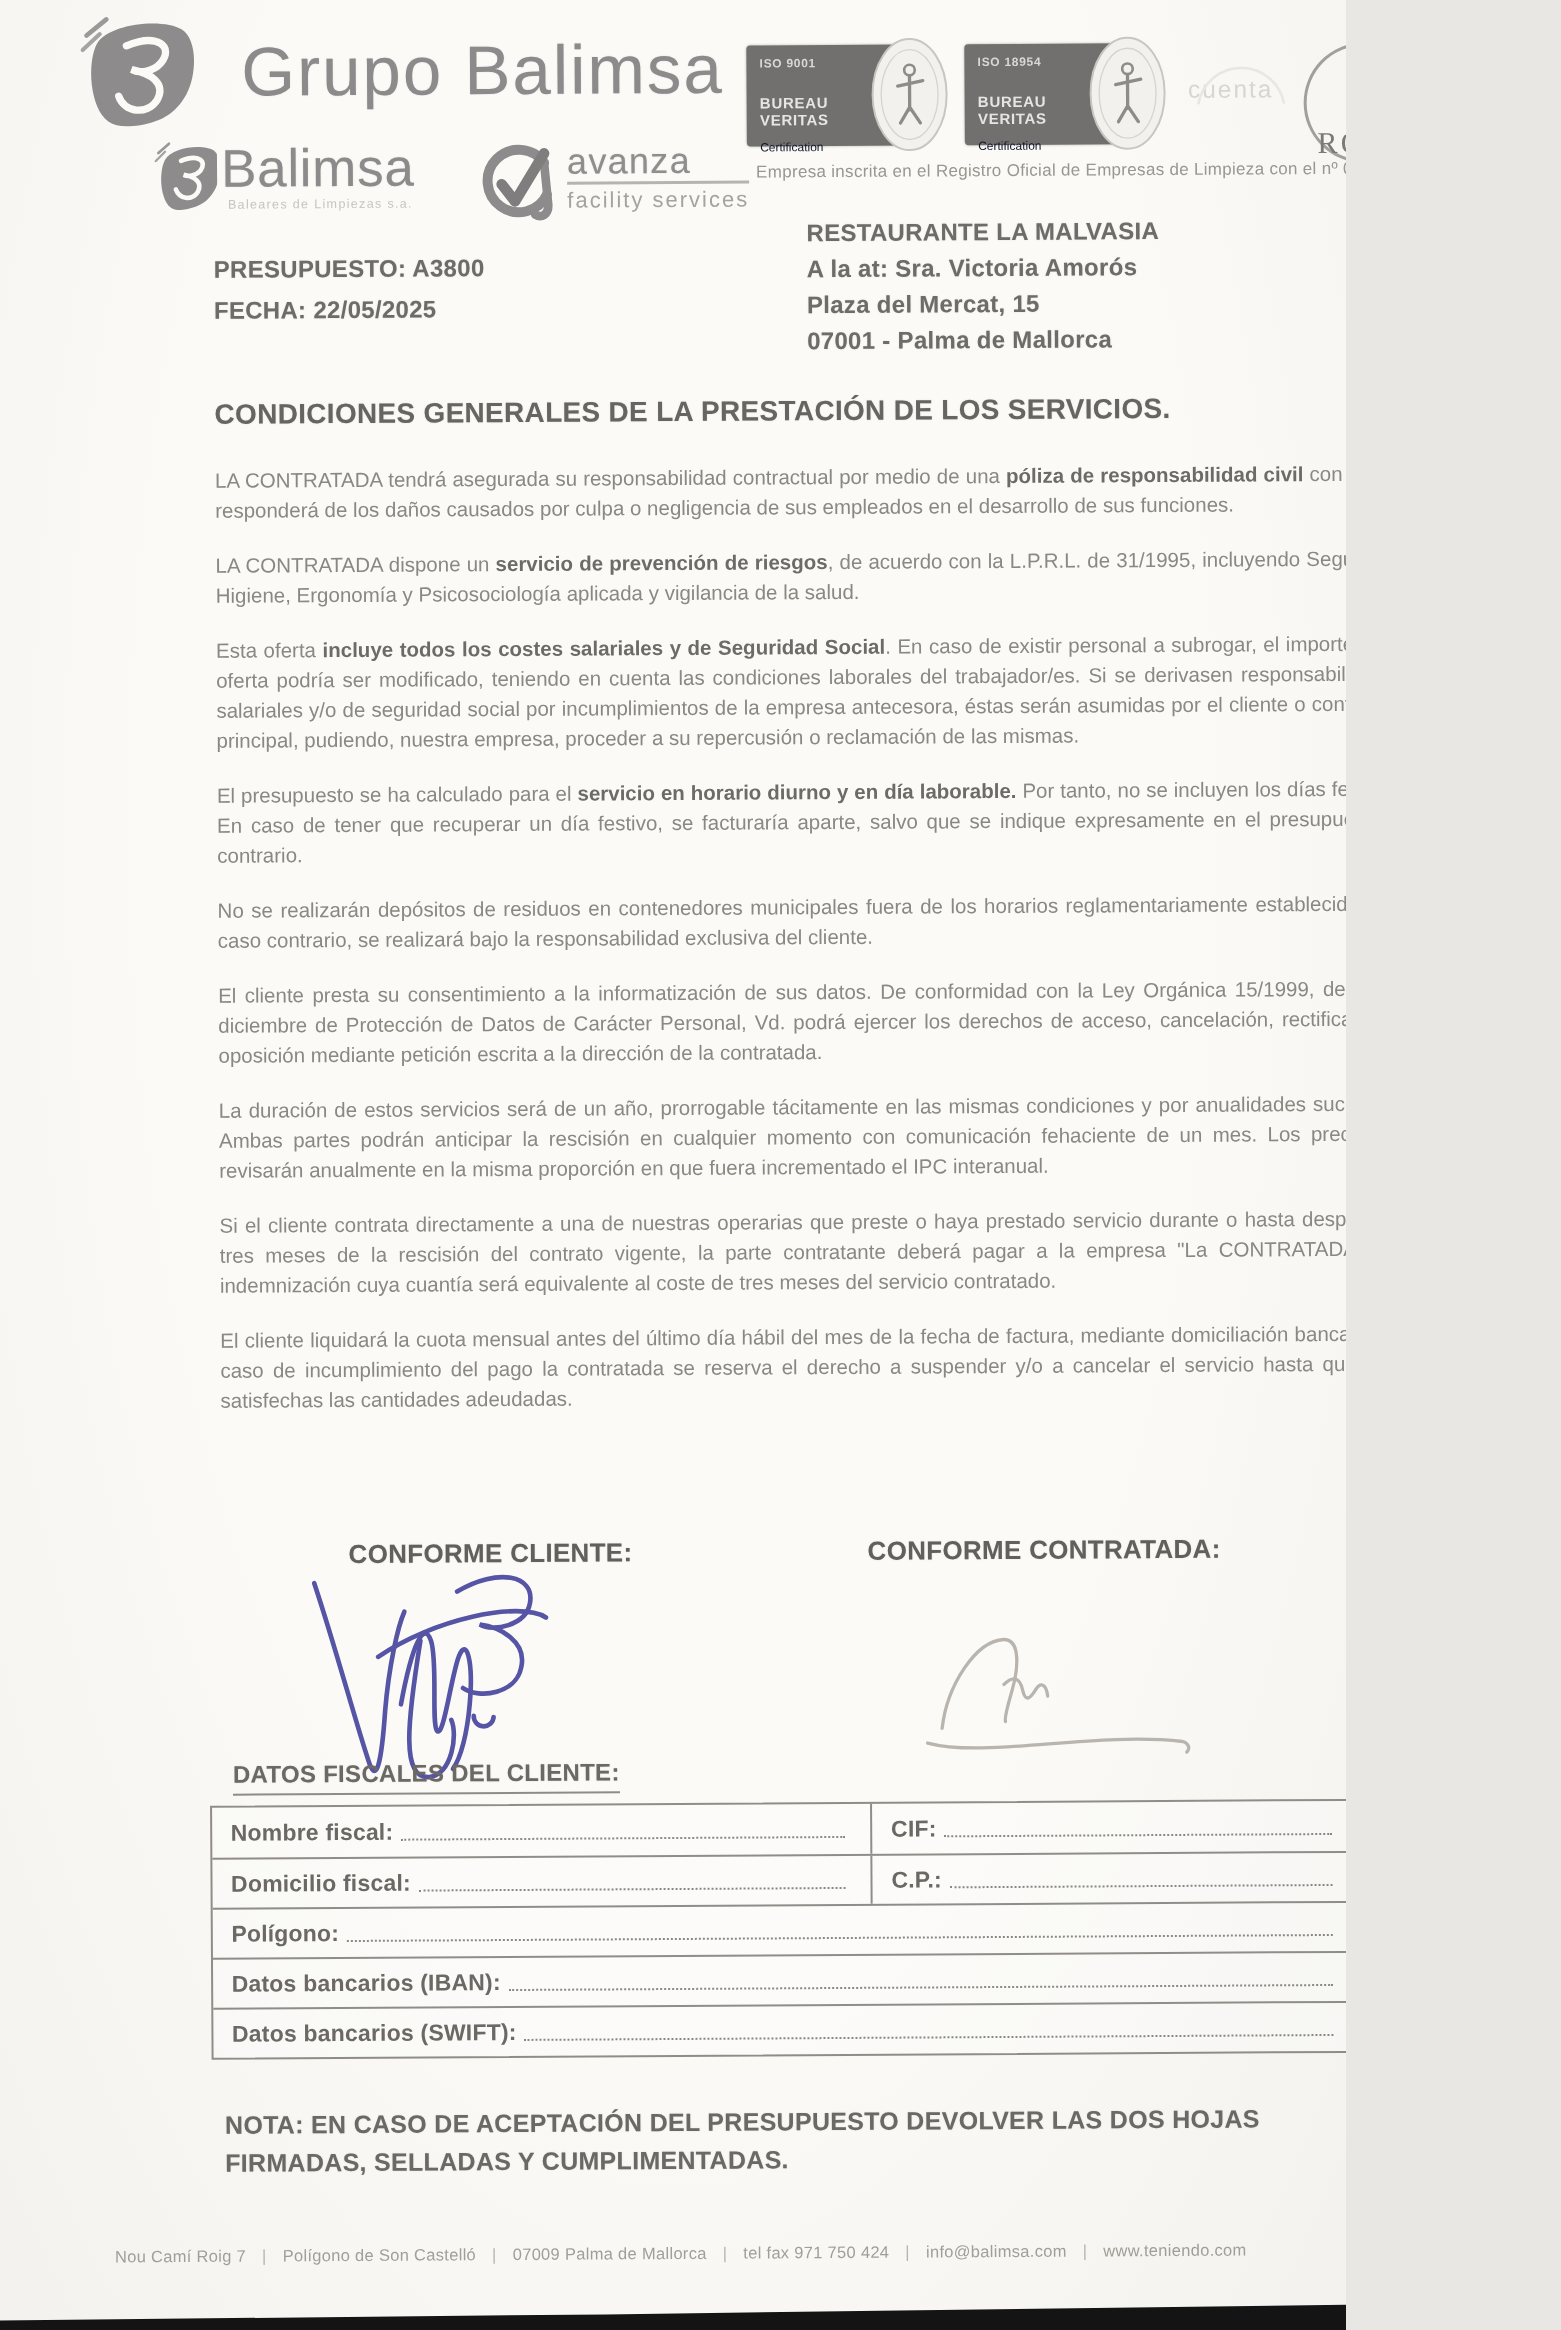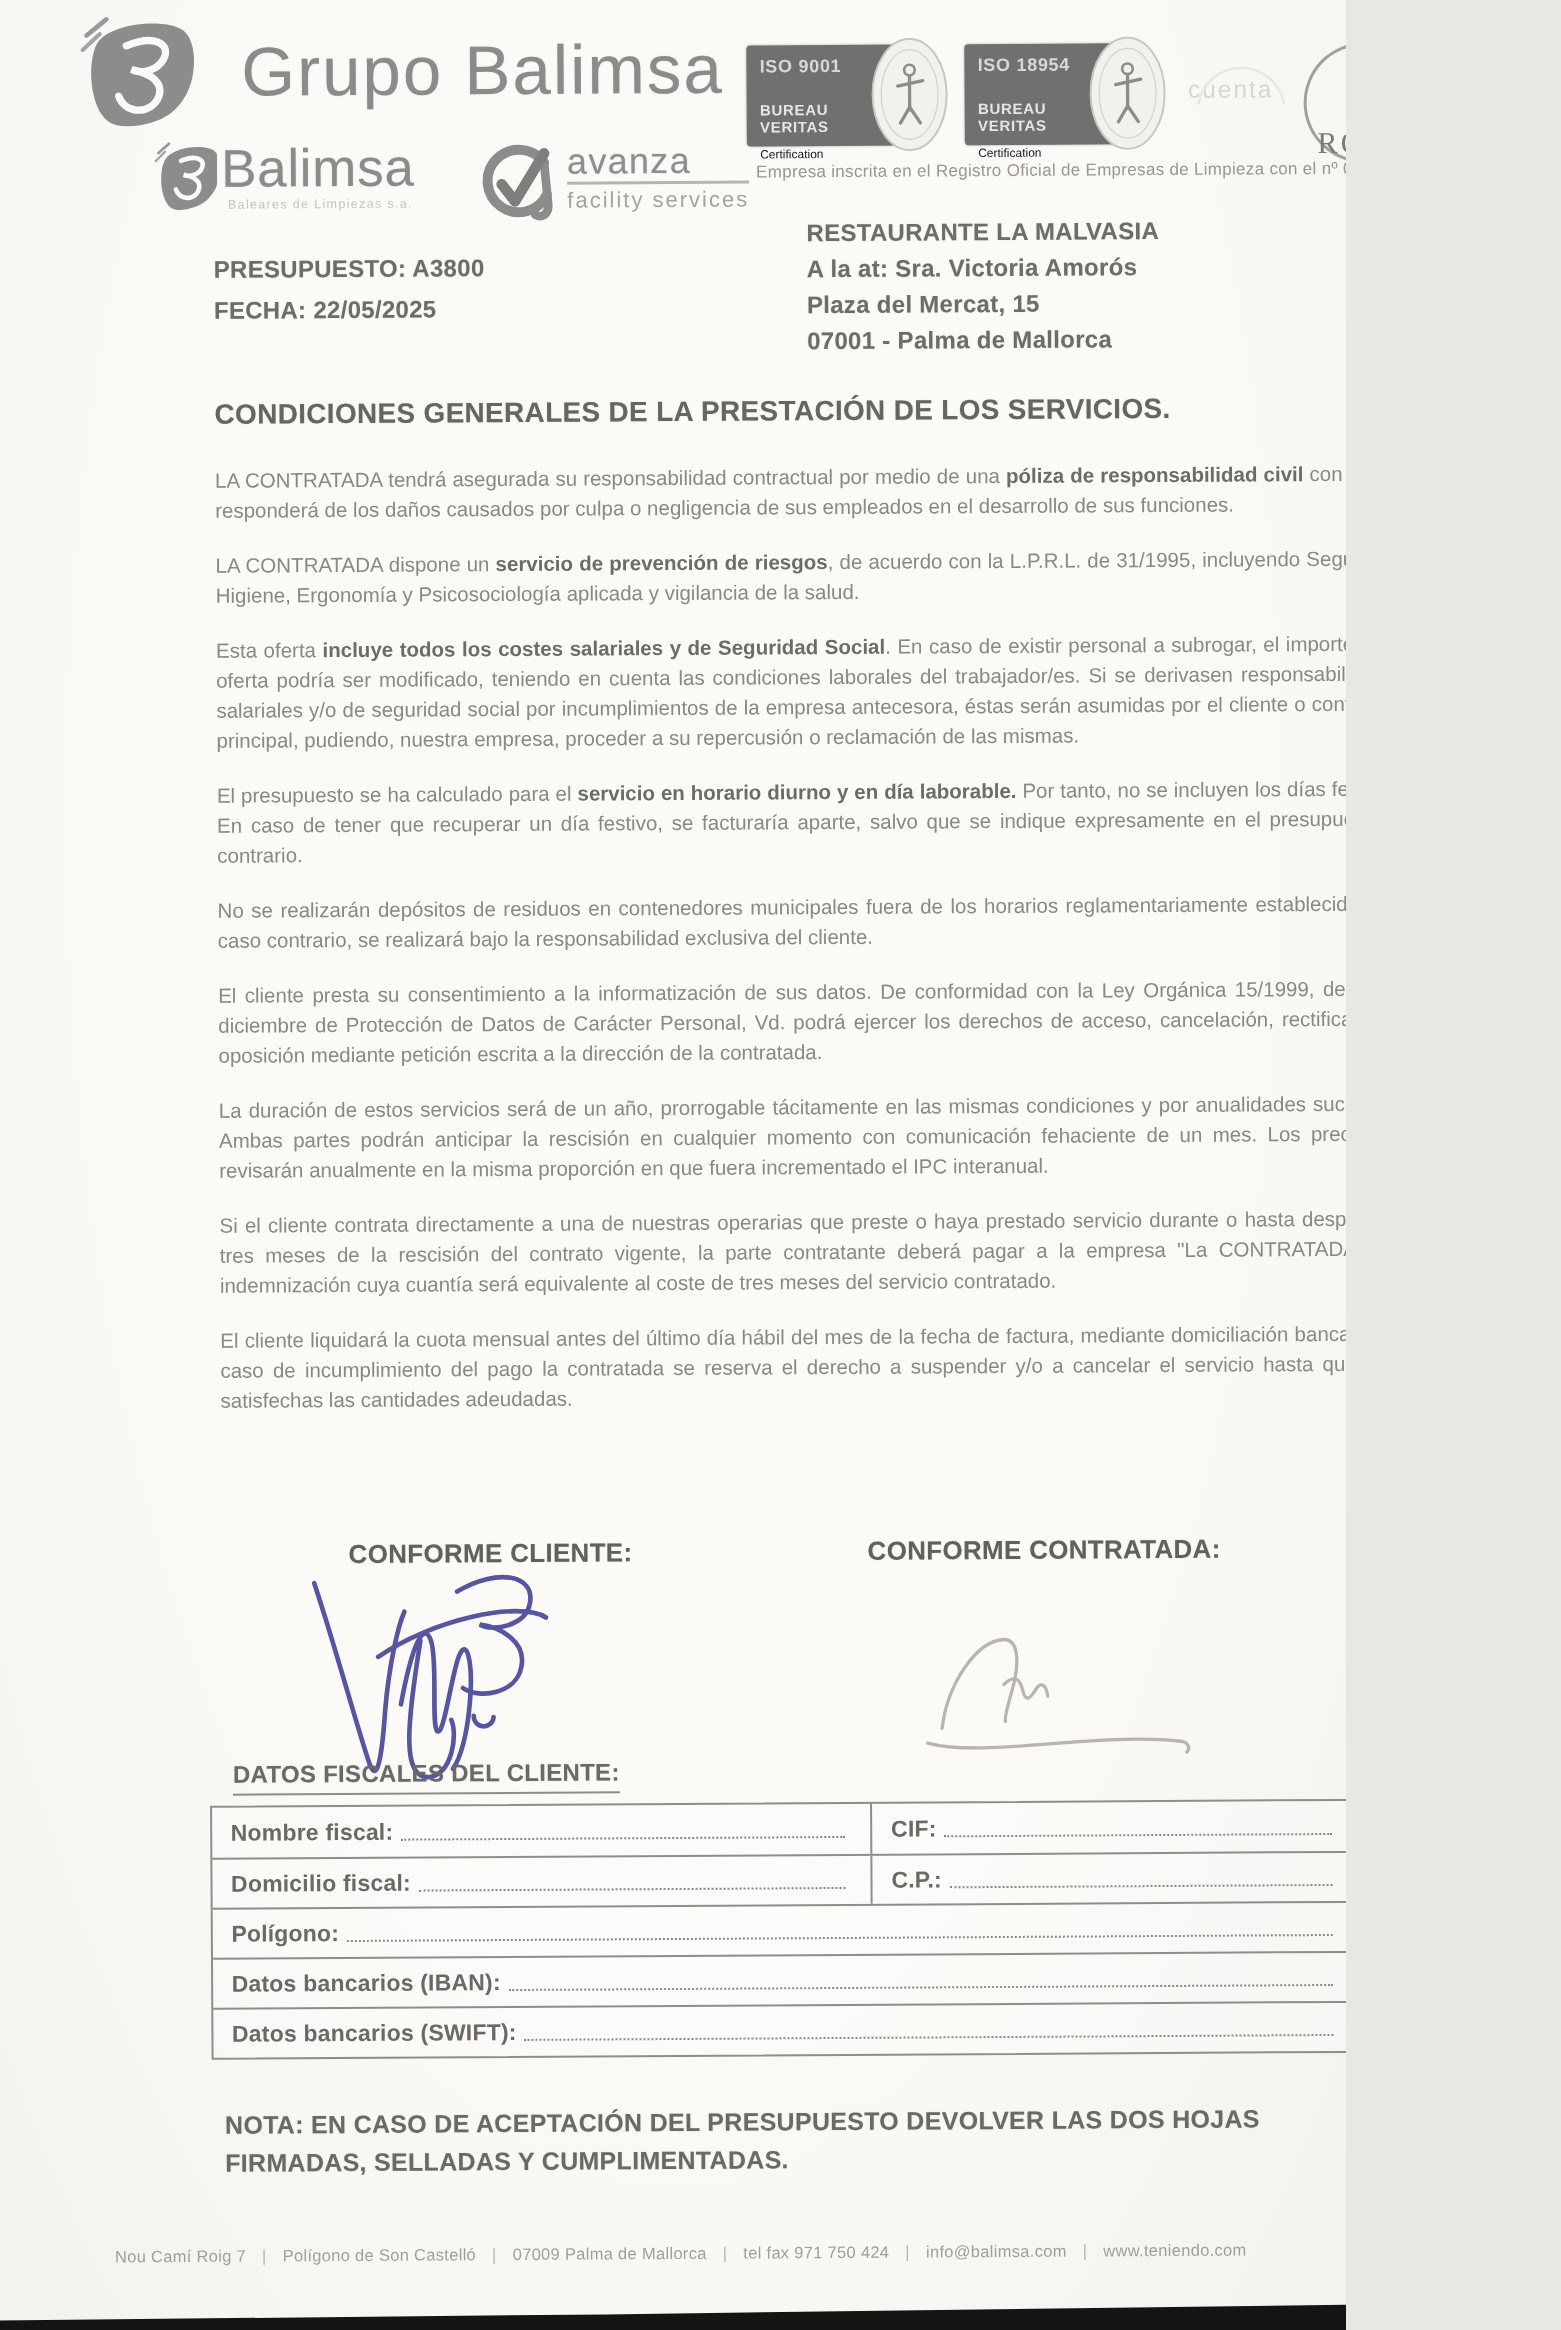--- a/index.html
+++ b/index.html
@@ -23,21 +23,21 @@
   .balimsa-col { display:flex; flex-direction:column; }
   .balimsa-text { font-size:53px; color:#8c8a8a; letter-spacing:0.7px; line-height:56px; }
   .balimsa-tagline { font-size:12.6px; color:#c9c4be; letter-spacing:1.3px; margin:1.3px 0 0 6.6px; }
   .avanza { display:flex; align-items:flex-start; gap:10.6px; margin-top:4px; }
   .avanza-col { display:flex; flex-direction:column; }
   .avanza-name { font-size:36px; color:#8f8d8d; letter-spacing:1.3px; border-bottom:3.3px solid #b7b4b0; padding-bottom:1.3px; line-height:38px; }
   .avanza-tagline { font-size:22px; color:#a6a39f; letter-spacing:2px; margin-top:2.6px; }
 
   .certs { position:absolute; top:46px; left:752px; display:flex; align-items:flex-start; }
   .badge { position:relative; width:160px; height:101px; background:#71706e; border-radius:4px; padding:10.6px 9.3px 0 13.2px; margin-right:58px; box-shadow:0 0 2.6px rgba(60,58,55,.4); }
-  .badge-iso { font-size:18px; font-weight:bold; color:#d9d8d6; letter-spacing:0.7px; }
+  .badge-iso { font-size:12px; font-weight:bold; color:#d9d8d6; letter-spacing:0.7px; }
   .badge-org { font-size:15px; font-weight:bold; color:#e6e5e3; margin-top:24px; letter-spacing:0.7px; }
   .badge-sub { font-size:12px; color:#0f172a; margin-top:12px; }
   .seal { position:absolute; right:-44px; top:-9.3px; }
   .ahenet-wrap { position:relative; margin:33px 30px 0 5.3px; }
   .ahenet-text { font-size:24.5px; color:#d9d5cf; letter-spacing:2px; }
   .ahenet-arc { position:absolute; left:4px; top:-30px; }
   .roel { width:119px; height:120px; border:3.3px solid #a3a09b; border-radius:50%; display:flex; align-items:flex-end; justify-content:center;
           font-family:"Liberation Serif", serif; font-size:30px; letter-spacing:3.3px; color:#7d7a75; margin-top:1.3px; }
   .registry { position:absolute; top:163px; left:761px; width:735px; font-size:17px; color:#9b968f; letter-spacing:0.3px; }
 

